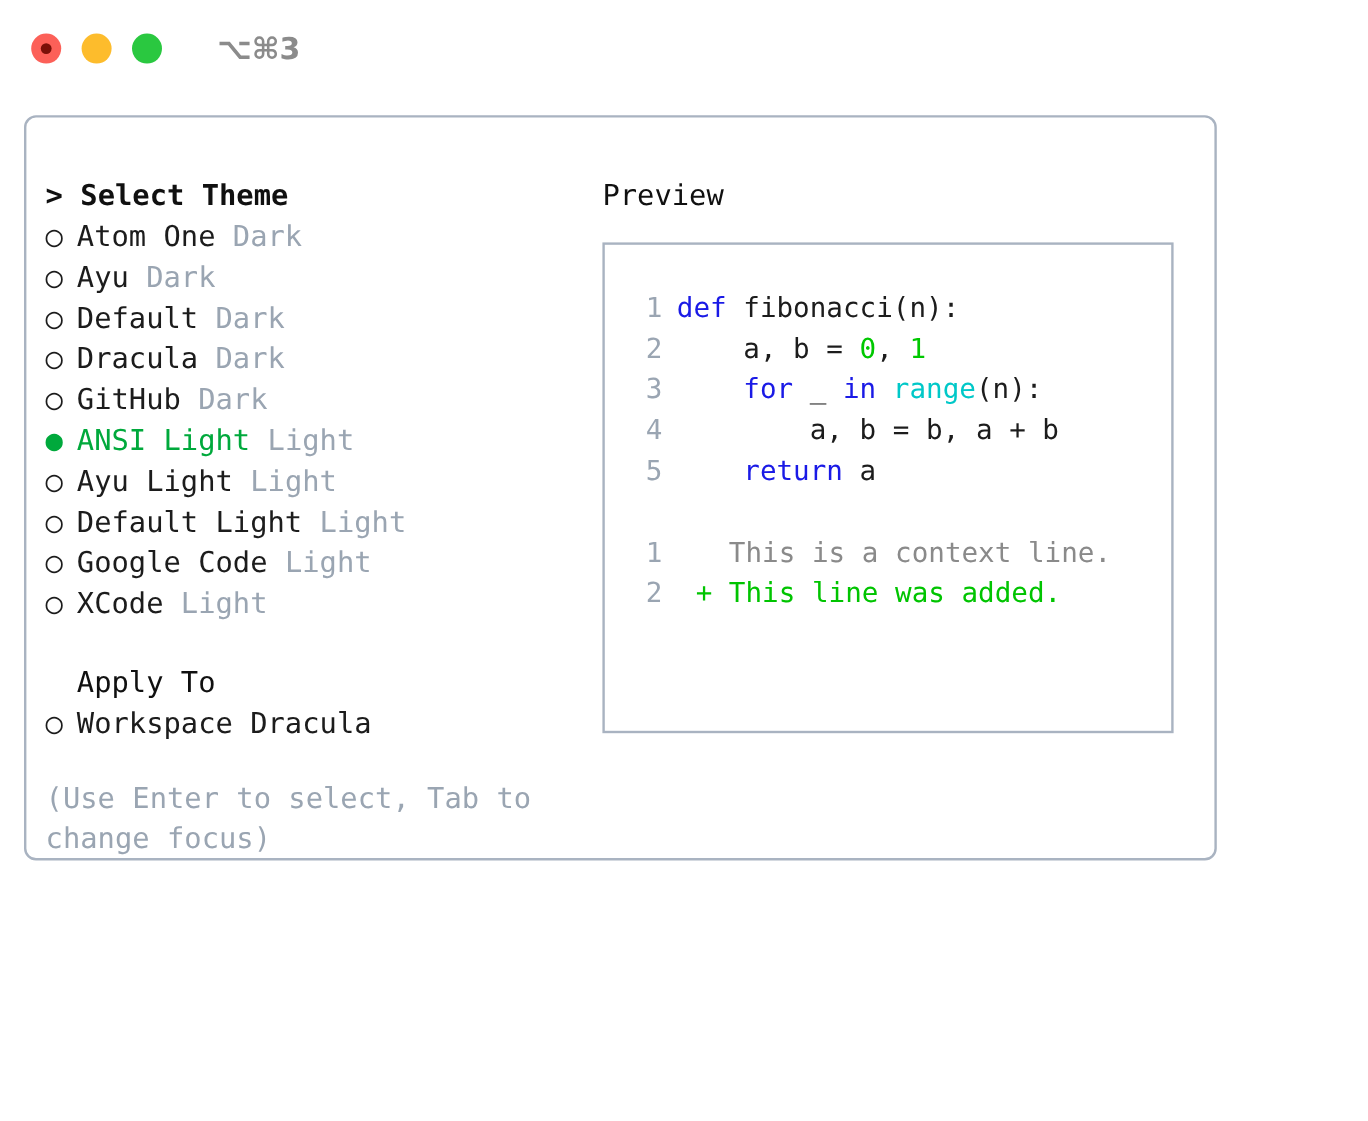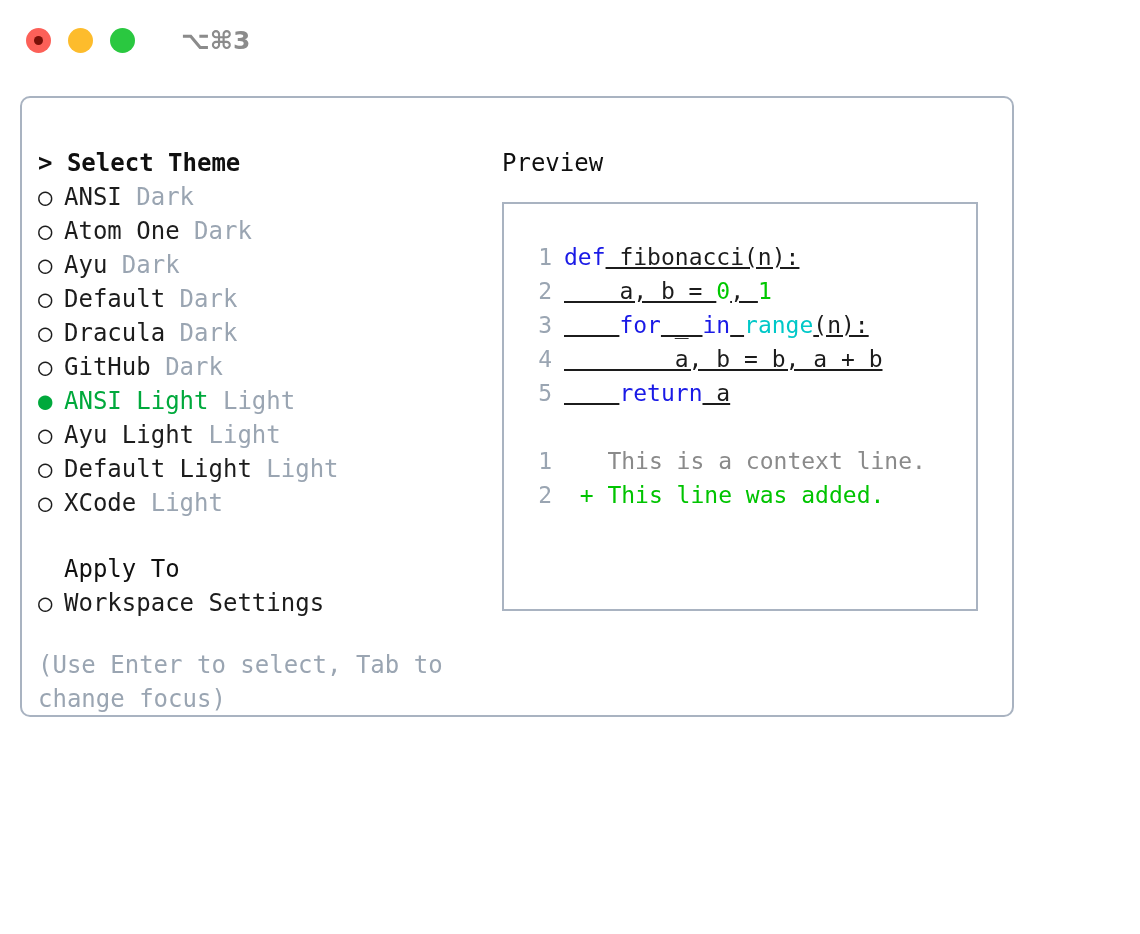--- a/index.html
+++ b/index.html
@@ -160,21 +160,21 @@
     color: #9aa5b2;
     display: inline-block;
     width: 30px;
     text-align: right;
   }
   .gutter { display: inline-block; width: 12px; }
 
   .tok-kw   { color: #1a1ae6; }
   .tok-fn   { color: #00c8c8; text-align: right; }
   .tok-num  { color: #00c800; }
-  .tok-txt  { color: #1c1c1c; text-decoration: underline; }
+  .tok-txt  { color: #1c1c1c; }
 
   .diff-gap { height: 34px; }
   .diff-ctx { color: #8a8a8a; margin-top: 12px; }
   .diff-del { color: #c81414; }
   .diff-add { color: #00c400; }
 </style>
 </head>
 <body>
 
 <div class="titlebar">
@@ -187,38 +187,38 @@
 </div>
 
 <div class="card">
   <div class="card-inner">
 
     <div class="left-pane">
 
       <div class="pane-title"><span class="caret">&gt;</span> <span>Select Theme</span></div>
 
       <div id="theme-list">
-          <div class="opt-row"><span class="bullet empty">○</span><span class="opt-label">ANSI</span><span> </span><span class="opt-tag">Dark</span></div>
           <div class="opt-row"><span class="bullet empty">○</span><span class="opt-label">Atom One</span><span> </span><span class="opt-tag">Dark</span></div>
           <div class="opt-row"><span class="bullet empty">○</span><span class="opt-label">Ayu</span><span> </span><span class="opt-tag">Dark</span></div>
           <div class="opt-row"><span class="bullet empty">○</span><span class="opt-label">Default</span><span> </span><span class="opt-tag">Dark</span></div>
           <div class="opt-row"><span class="bullet empty">○</span><span class="opt-label">Dracula</span><span> </span><span class="opt-tag">Dark</span></div>
           <div class="opt-row"><span class="bullet empty">○</span><span class="opt-label">GitHub</span><span> </span><span class="opt-tag">Dark</span></div>
           <div class="opt-row"><span class="bullet filled">●</span><span class="opt-label selected">ANSI Light</span><span> </span><span class="opt-tag">Light</span></div>
           <div class="opt-row"><span class="bullet empty">○</span><span class="opt-label">Ayu Light</span><span> </span><span class="opt-tag">Light</span></div>
           <div class="opt-row"><span class="bullet empty">○</span><span class="opt-label">Default Light</span><span> </span><span class="opt-tag">Light</span></div>
+          <div class="opt-row"><span class="bullet empty">○</span><span class="opt-label">Google Code</span><span> </span><span class="opt-tag">Light</span></div>
           <div class="opt-row"><span class="bullet empty">○</span><span class="opt-label">XCode</span><span> </span><span class="opt-tag">Light</span></div>
         </div>
 
       <div class="section-gap"></div>
 
       <div class="apply-title">Apply To</div>
 
       <div id="apply-list">
-          <div class="opt-row"><span class="bullet empty">○</span><span class="opt-label">Workspace Settings</span></div>
+          <div class="opt-row"><span class="bullet empty">○</span><span class="opt-label">Workspace Dracula</span></div>
         </div>
 
       <div class="hint">(Use Enter to select, Tab to change focus)</div>
     </div>
 
     <div class="right-pane">
       <div class="preview-title">Preview</div>
 
       <div class="preview-box">
         <div id="code-block">

